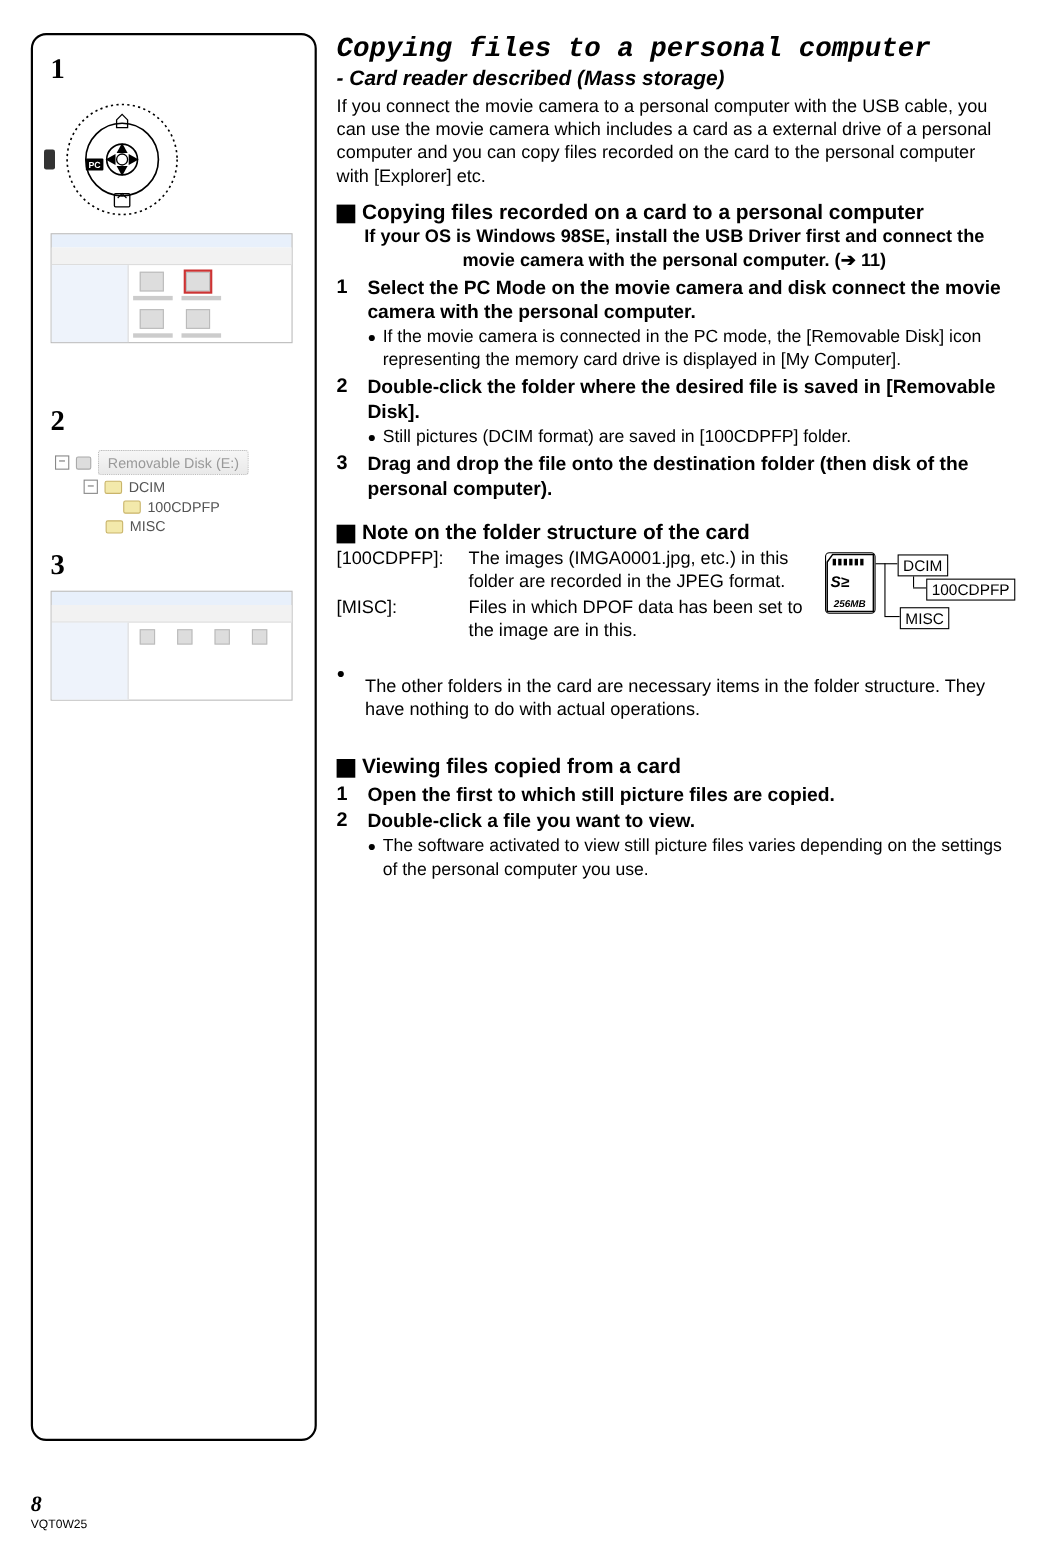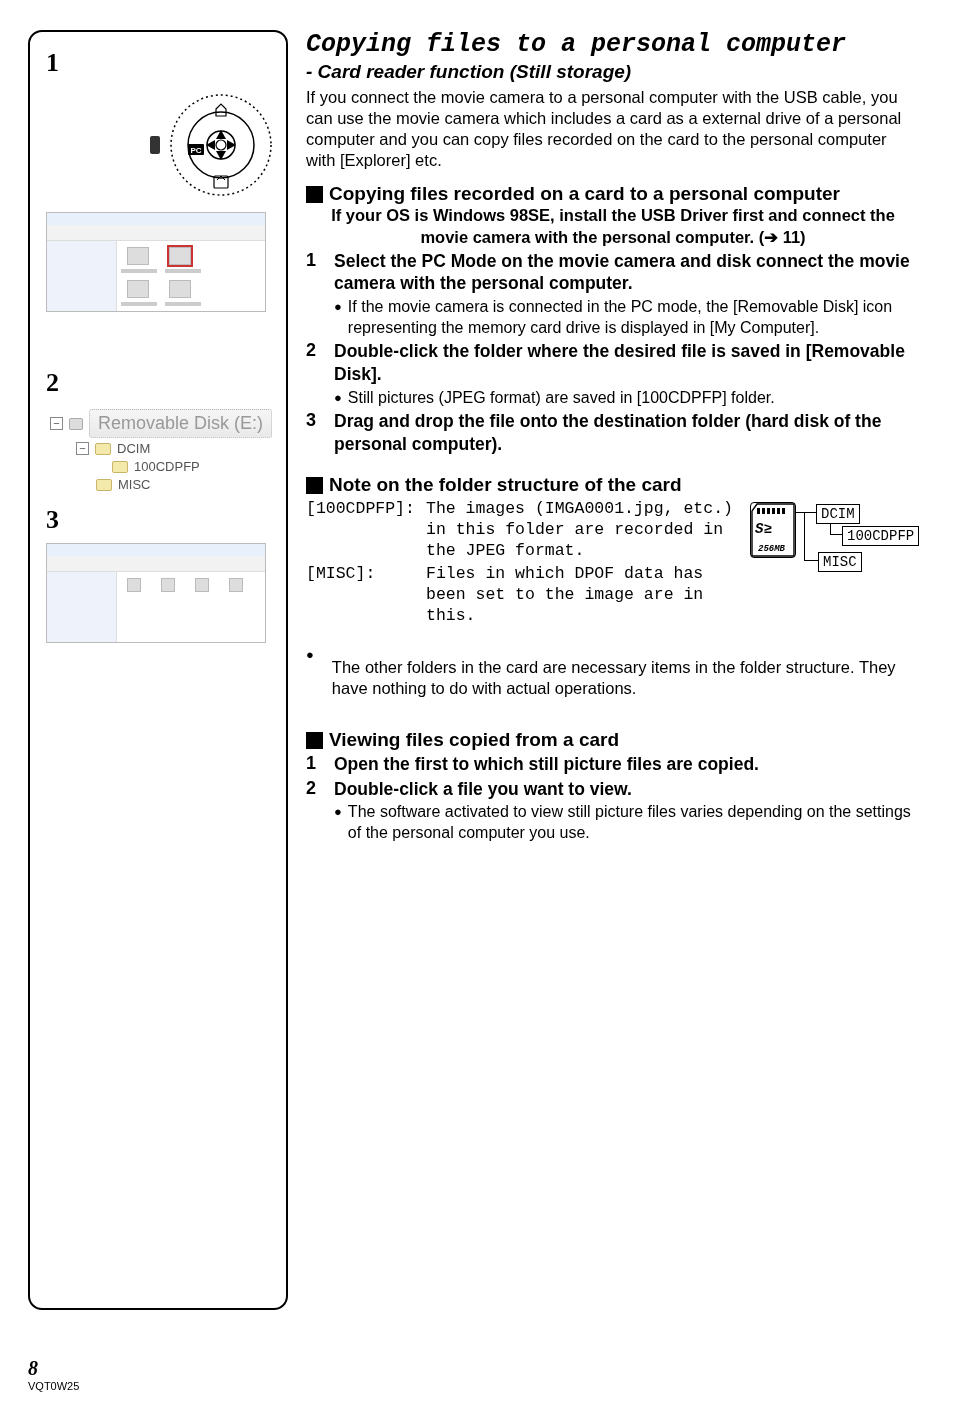--- a/index.html
+++ b/index.html
@@ -25,21 +25,21 @@
   }
   .ref-num {
     font-size: 26px;
     font-weight: bold;
     font-family: "Times New Roman", serif;
     margin: 2px 0 2px 6px;
   }
   .dial-wrap {
     display: flex;
     align-items: center;
-    justify-content: flex-end;
+    justify-content: flex-start;
     gap: 6px;
     margin-top: 4px;
     margin-bottom: 6px;
   }
   .dial-bar {
     width: 10px; height: 18px; background:#333; border-radius:2px;
   }
   .tree-wrap {
     margin-left: 10px;
     font-family: Tahoma, sans-serif;
@@ -50,21 +50,21 @@
   .boxicon {
     width:13px; height:13px; border:1px solid #888; display:inline-flex;
     align-items:center; justify-content:center; font-size:11px; line-height:1;
     background:#fff;
   }
   .folder-icon {
     width:16px; height:12px; background:#f3e9ab; border:1px solid #c9b46a;
     border-radius:2px; display:inline-block;
   }
   .drive-ghost {
-    display:inline-block; padding:3px 8px; font-size:18px;
+    display:inline-block; padding:3px 8px; font-size:13px;
     color:#999; border:1px dotted #bbb; border-radius:3px;
     background: linear-gradient(#f6f6f6,#e9e9e9);
     font-family: Tahoma, sans-serif;
   }
   .win-thumb {
     border:1px solid #bbb; width:220px; height:100px;
     background:
       linear-gradient(#e8f0fb,#e8f0fb) 0 0/100% 12px no-repeat,
       linear-gradient(#fff,#fff);
     font-size:6px; color:#999; padding:16px 6px 4px 6px;
@@ -101,21 +101,21 @@
     width:17px; height:17px; background:#000; display:inline-block; flex:0 0 auto; margin-top:3px;
   }
   .bold-para { font-size:16.5px; font-weight:bold; line-height:1.28;text-align:center; }
   .step { display:flex; gap:10px; margin-top:2px; }
   .step-num { font-size:18px; font-weight:bold; width:18px; flex:0 0 auto; }
   .step-body { flex:1; }
   .step-bold { font-size:17.5px; font-weight:bold; line-height:1.3; }
   .bullet { display:flex; gap:6px; font-size:16px; line-height:1.28; margin-top:2px;}
   .bullet .dot { font-size:13px; line-height:1.6; }
   .folder-structure {
-    display:flex; gap:14px; margin-top:2px;font-family:Liberation Mono, monospace;
+    display:flex; gap:14px; margin-top:2px;
   }
   .fs-text { flex:1; }
   .fs-row { display:flex; gap:10px; font-size:16.5px; line-height:1.28;}
   .fs-label { width:110px; flex:0 0 auto;}
   .sd-card-diagram {
     width:170px; flex:0 0 auto; position:relative; font-size:14px;
     margin-top:4px;
   }
   .sd-card {
     width:46px; height:56px; border:1.5px solid #000; border-radius:4px 4px 4px 4px;
@@ -204,21 +204,21 @@
       <div class="tb"></div>
       <div class="sidebar"></div>
       <div class="main">
         <span class="ico" style="width:14px;height:14px;"></span><span class="ico" style="width:14px;height:14px;"></span><span class="ico" style="width:14px;height:14px;"></span><span class="ico" style="width:14px;height:14px;"></span>
       </div>
     </div>
   </div>
 
   <div class="right-col">
     <div class="h1">Copying files to a personal computer</div>
-    <div class="h1-sub">- Card reader function (Still storage)</div>
+    <div class="h1-sub">- Card reader described (Mass storage)</div>
     <div class="para">If you connect the movie camera to a personal computer with the USB cable, you can use the movie camera which includes a card as a external drive of a personal computer and you can copy files recorded on the card to the personal computer with [Explorer] etc.</div>
 
     <div class="h2">
       <span class="sq"></span>
       <span>Copying files recorded on a card to a personal computer</span>
     </div>
     <div class="bold-para">If your OS is Windows 98SE, install the USB Driver first and connect the movie camera with the personal computer. (➔ 11)</div>
 
     <div class="step">
       <div class="step-num">1</div>
@@ -230,29 +230,29 @@
           </div>
       </div>
     </div>
 
     <div class="step">
       <div class="step-num">2</div>
       <div class="step-body">
         <div class="step-bold">Double-click the folder where the desired file is saved in [Removable Disk].</div>
         <div class="bullet">
             <span class="dot">●</span>
-            <span>Still pictures (JPEG format) are saved in [100CDPFP] folder.</span>
+            <span>Still pictures (DCIM format) are saved in [100CDPFP] folder.</span>
           </div>
       </div>
     </div>
 
     <div class="step">
       <div class="step-num">3</div>
       <div class="step-body">
-        <div class="step-bold">Drag and drop the file onto the destination folder (hard disk of the personal computer).</div>
+        <div class="step-bold">Drag and drop the file onto the destination folder (then disk of the personal computer).</div>
       </div>
     </div>
 
     <div class="h2" style="margin-top:18px;">
       <span class="sq"></span>
       <span>Note on the folder structure of the card</span>
     </div>
 
     <div class="folder-structure">
       <div class="fs-text">

